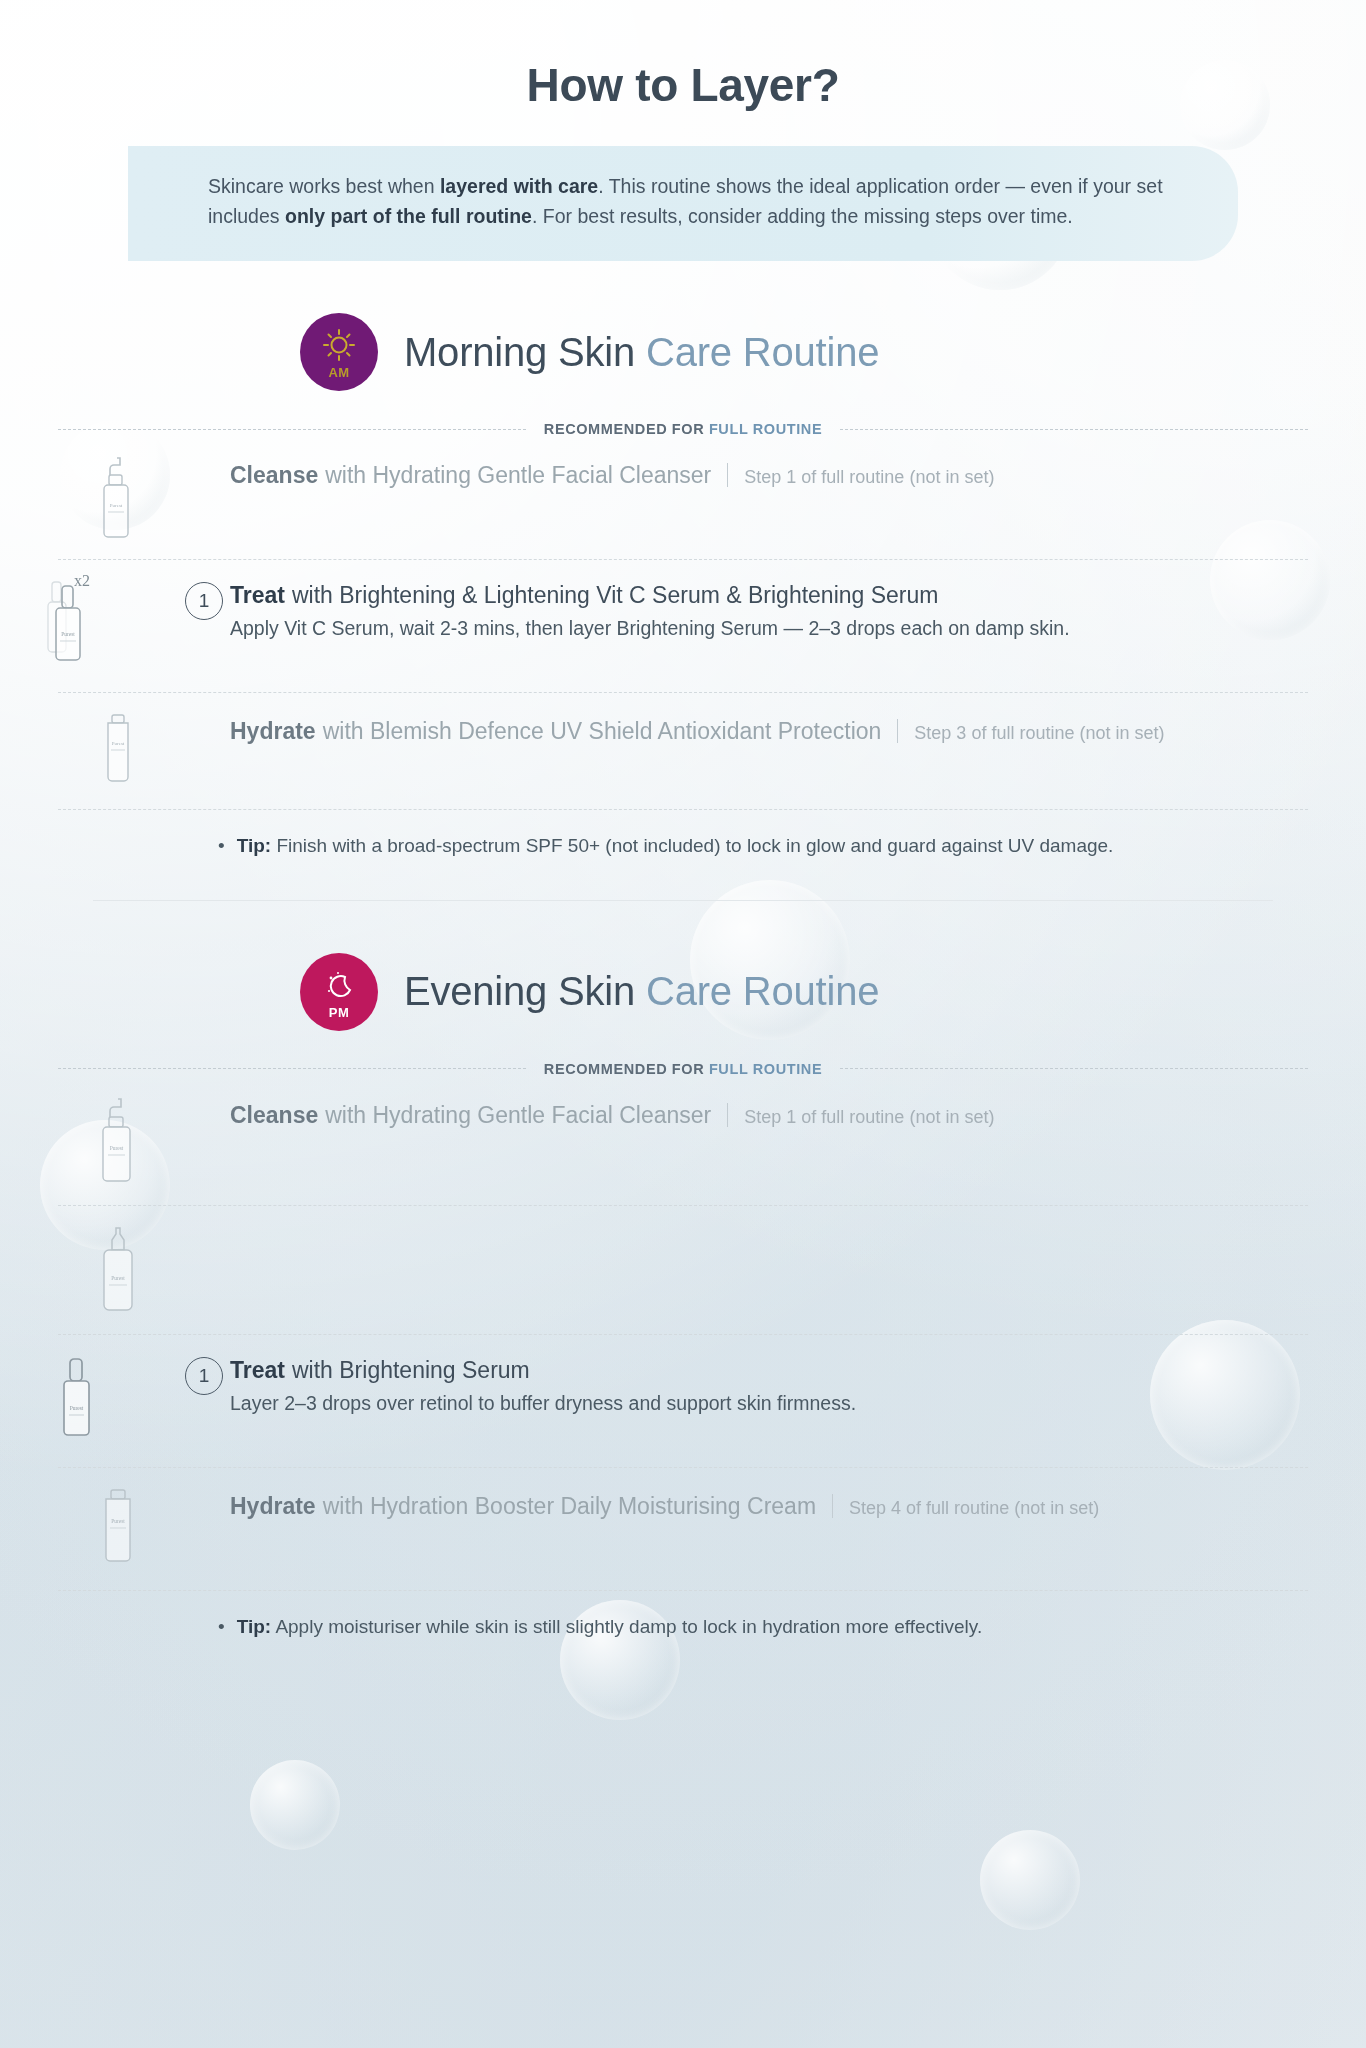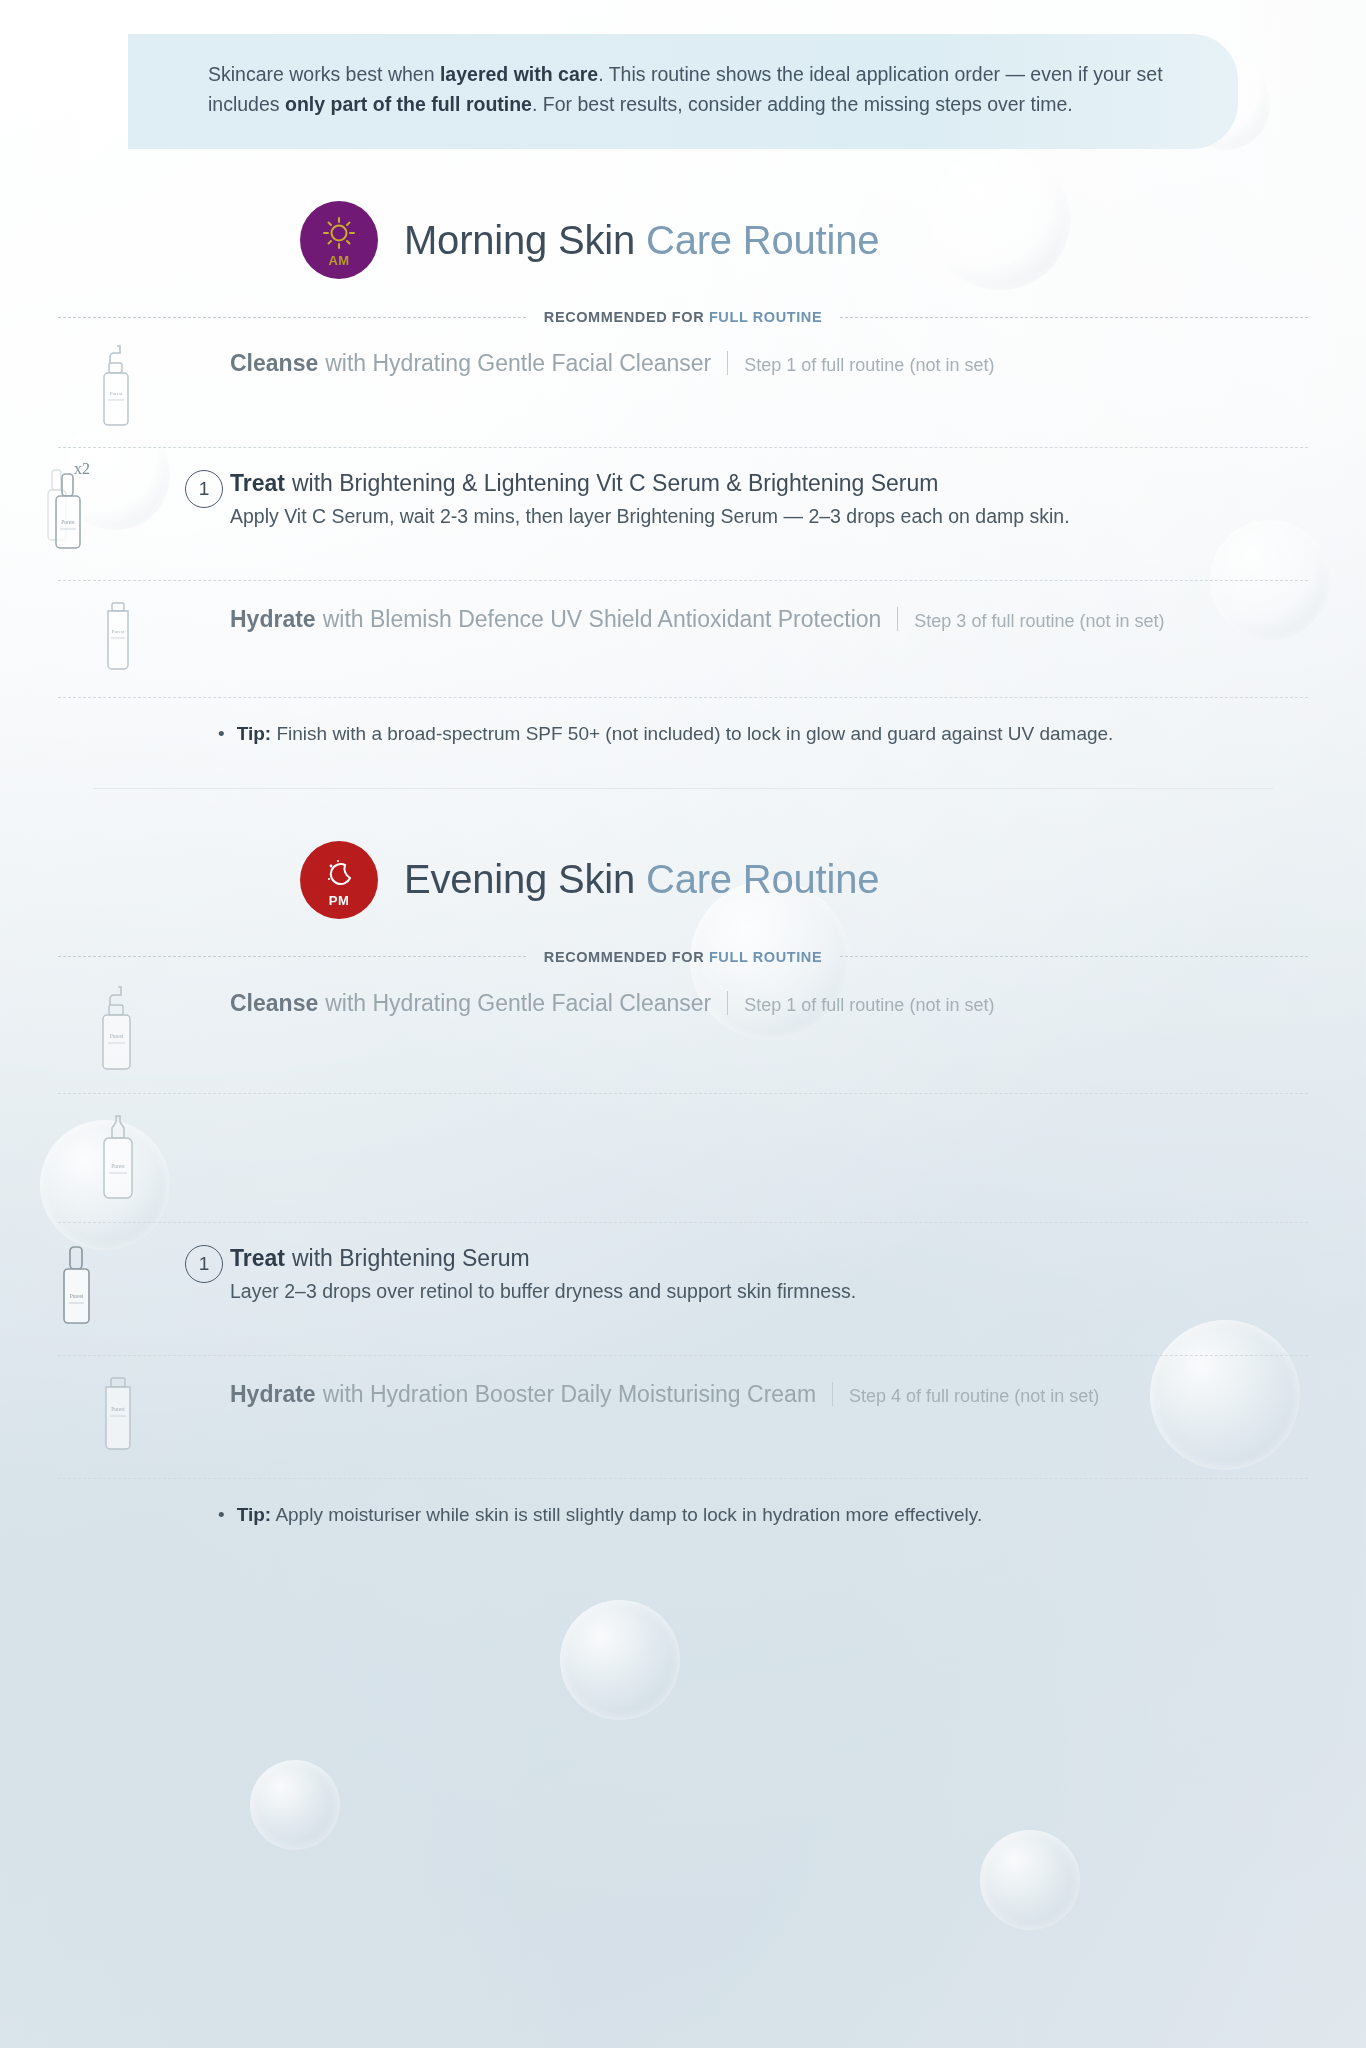--- a/index.html
+++ b/index.html
@@ -68,21 +68,21 @@
     gap: 26px;
     padding-left: 300px;
   }
   .badge {
     width: 78px; height: 78px; border-radius: 50%;
     display: flex; flex-direction: column; align-items: center; justify-content: center;
     position: relative;
     flex: 0 0 auto;
   }
   .badge.am { background: #701a75; }
-  .badge.pm { background: #b91c1c; }
+  .badge.pm { background: #be185d; }
   .badge .bl { font-size: 13px; font-weight: bold; letter-spacing: .5px; position: absolute; bottom: 11px; }
   .badge.am .bl { color: #b79c2a; }
   .badge.pm .bl { color: #ffffff; }
 
   .sec-title { font-size: 40px; color: #3e4d5b; letter-spacing: -0.2px; }
   .sec-title .light { color: #7d9cb5; }
 
   .divider {
     display: flex; align-items: center; gap: 18px;
     margin: 30px auto 0;
@@ -156,20 +156,21 @@
 <div class="bub" style="left:1210px;top:520px;width:120px;height:120px;"></div>
 <div class="bub" style="left:690px;top:880px;width:160px;height:160px;"></div>
 <div class="bub" style="left:40px;top:1120px;width:130px;height:130px;"></div>
 <div class="bub" style="left:1150px;top:1320px;width:150px;height:150px;"></div>
 <div class="bub" style="left:560px;top:1600px;width:120px;height:120px;"></div>
 <div class="bub" style="left:980px;top:1830px;width:100px;height:100px;"></div>
 <div class="bub" style="left:250px;top:1760px;width:90px;height:90px;"></div>
 
 <div id="page">
 
+  <div class="title">How to Layer?</div>
 
   <div class="intro-wrap">
     <div class="intro">
       <span>Skincare works best when </span><b>layered with care</b><span>. This routine shows the ideal application order — even if your set includes </span><b>only part of the full routine</b><span>. For best results, consider adding the missing steps over time.</span>
     </div>
   </div>
 
   <div class="section">
 
     <div class="sec-head">

